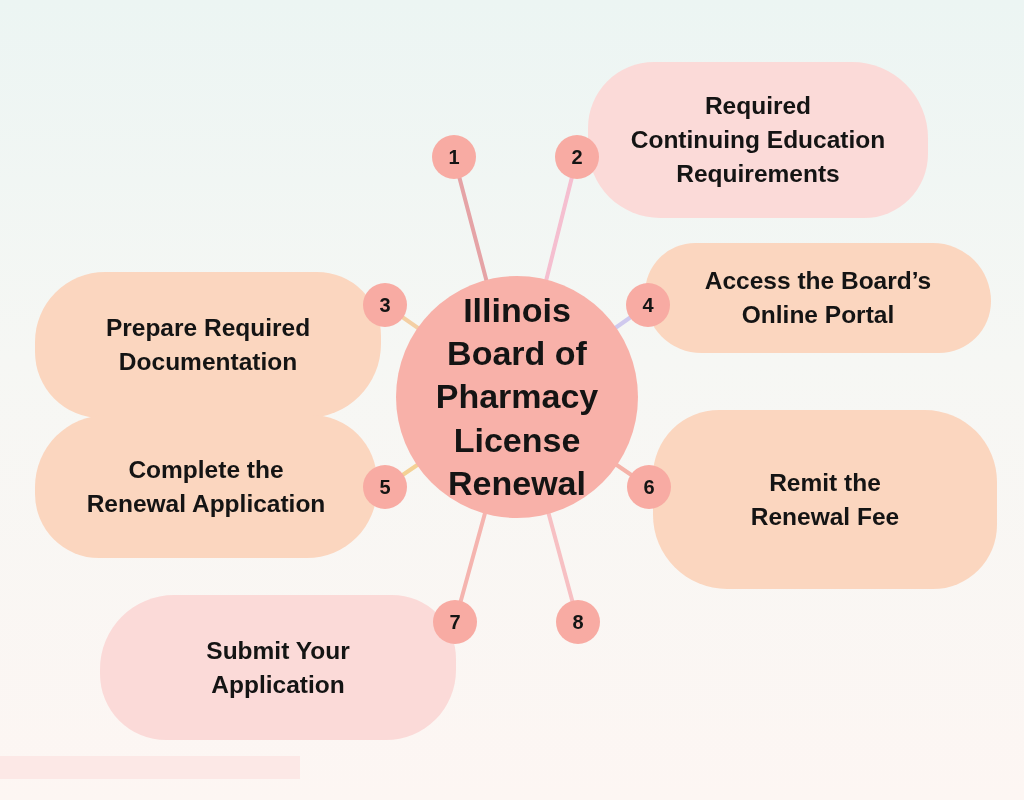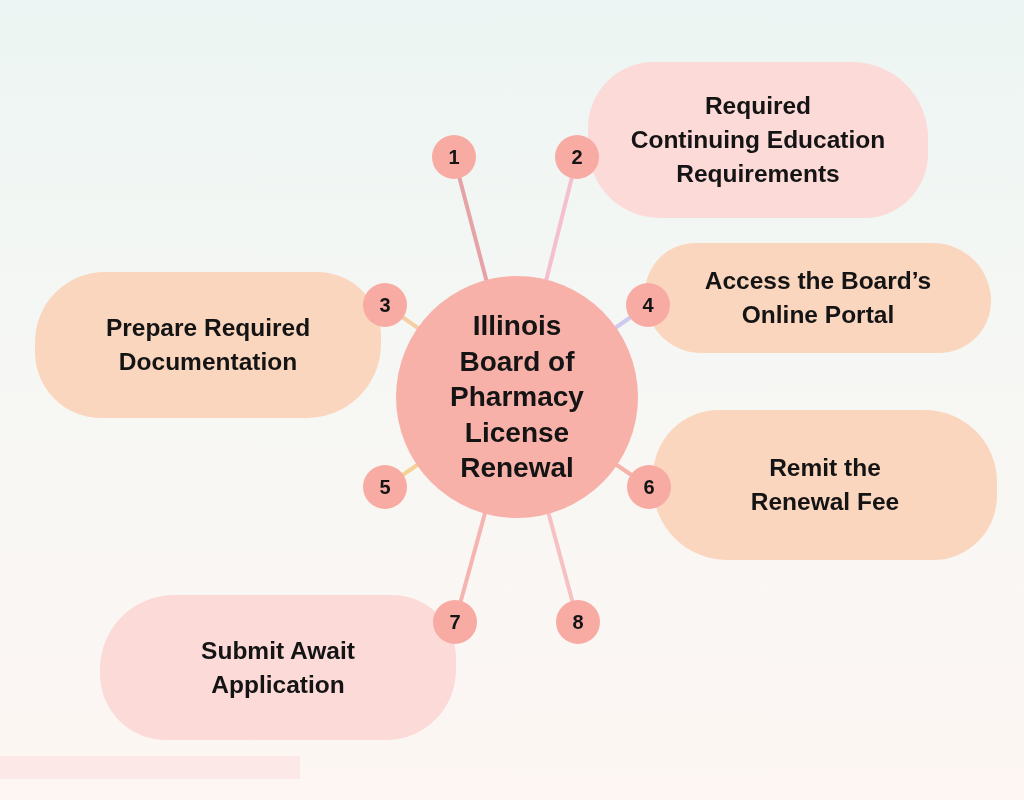--- a/index.html
+++ b/index.html
@@ -41,21 +41,21 @@
     box-sizing: border-box;
   }
   .pink  { background: #fbdad8; }
   .peach { background: #fbd6bf; }
 
   .b1 { left: 100px; top:  78px; width: 356px; height: 140px; border-radius: 72px 66px 76px 64px; }
   .b2 { left: 588px; top:  62px; width: 340px; height: 156px; border-radius: 66px 76px 64px 72px; }
   .b3 { left:  35px; top: 232px; width: 346px; height: 146px; border-radius: 70px 64px 74px 66px; margin-top: 40px; }
   .b4 { left: 645px; top: 243px; width: 346px; height: 110px; border-radius: 64px 74px 66px 72px; }
   .b5 { left:  35px; top: 415px; width: 342px; height: 143px; border-radius: 72px 66px 70px 64px; }
-  .b6 { left: 653px; top: 410px; width: 344px; height: 150px; border-radius: 66px 72px 64px 74px; }
+  .b6 { left: 653px; top: 410px; width: 344px; height: 179px; border-radius: 66px 72px 64px 74px; }
   .b7 { left: 100px; top: 595px; width: 356px; height: 145px; border-radius: 74px 64px 70px 66px; }
   .b8 { left: 588px; top: 588px; width: 346px; height: 143px; border-radius: 64px 72px 66px 74px; }
 
   .node {
     position: absolute;
     width: 44px; height: 44px;
     border-radius: 50%;
     background: #f8aba3;
     display: flex;
     align-items: center;
@@ -76,21 +76,21 @@
     position: absolute;
     left: 396px; top: 276px;
     width: 242px; height: 242px;
     border-radius: 50%;
     background: #f8b1a9;
     display: flex;
     align-items: center;
     justify-content: center;
     text-align: center;
     font-weight: bold;
-    font-size: 28px;
+    font-size: 34px;
     line-height: 1.27;
     white-space: pre-line;
   }
 
   .pink-strip {
     position: absolute;
     left: 0; top: 756px;
     width: 300px; height: 23px;
     background: #fcdcda;
     opacity: 0.55;
@@ -118,26 +118,30 @@
 Requirements</span>
   </div>
   <div class="bubble peach b3">
     <span>Prepare Required
 Documentation</span>
   </div>
   <div class="bubble peach b4">
     <span>Access the Board’s
 Online Portal</span>
   </div>
+  <div class="bubble peach b5">
+    <span>Complete the
+Renewal Application</span>
+  </div>
   <div class="bubble peach b6">
     <span>Remit the
 Renewal Fee</span>
   </div>
   <div class="bubble pink b7">
-    <span>Submit Await
+    <span>Submit Your
 Application</span>
   </div>
 
   <div class="node n1">
     <span>1</span>
   </div>
   <div class="node n2">
     <span>2</span>
   </div>
   <div class="node n3">

